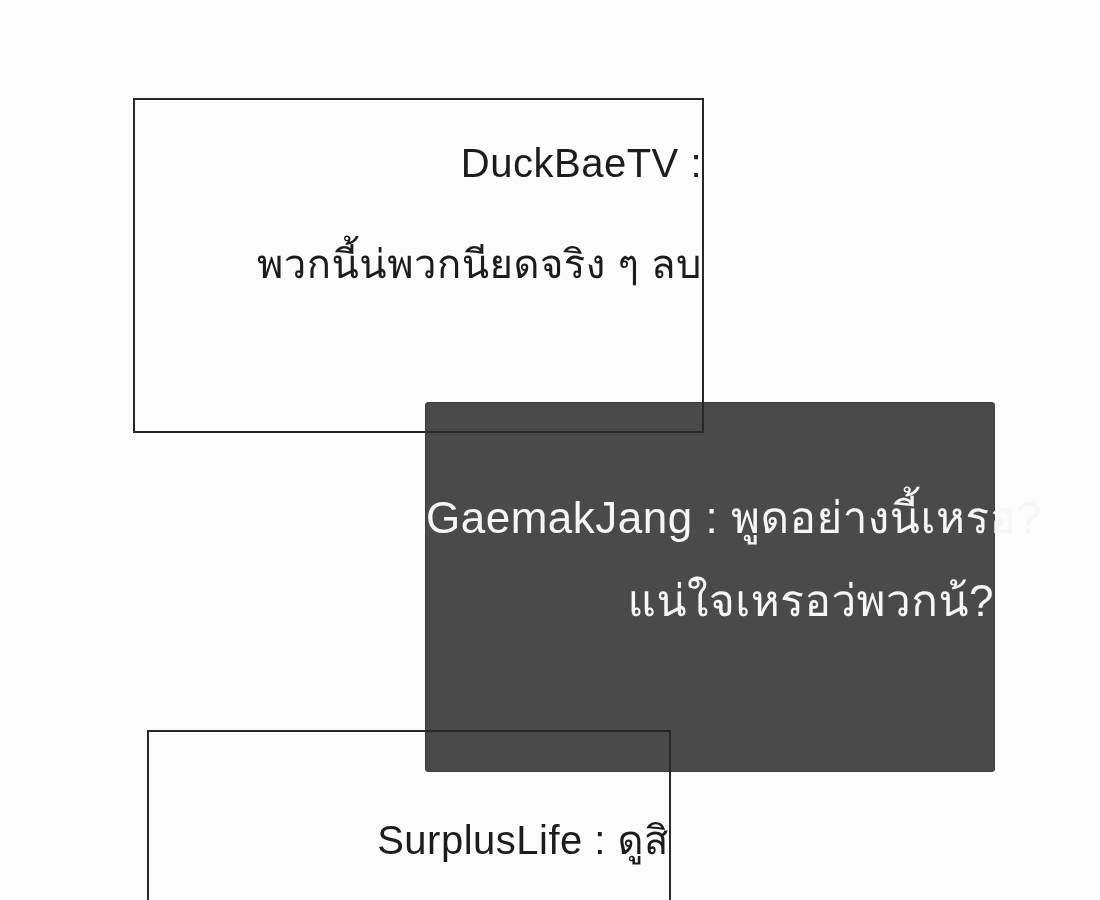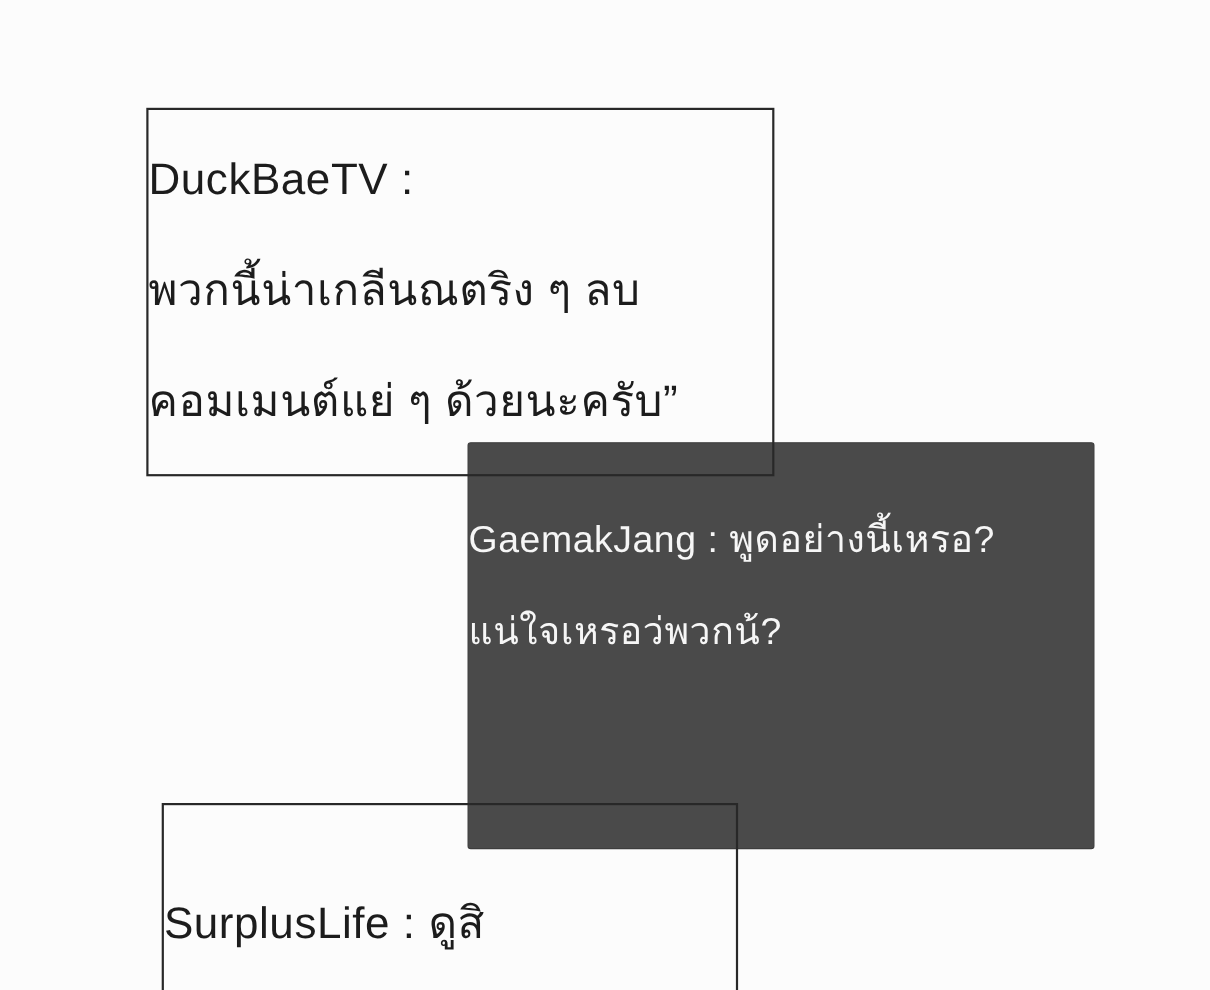--- a/index.html
+++ b/index.html
@@ -18,21 +18,21 @@
     position: relative;
     width: 1100px;
     height: 900px;
     background: var(--page-bg);
     overflow: hidden;
     font-family: "Liberation Sans", sans-serif;
   }
   .speech-box {
     position: absolute;
     box-sizing: border-box;
-    text-align: left;
+    text-align: right;
     white-space: nowrap;
   }
   .speech-box.light {
     border: 2.5px solid var(--box-border);
     background: transparent;
     color: var(--light-box-text);
     z-index: 2;
   }
   .speech-box.dark {
     background: var(--dark-box-bg);
@@ -56,22 +56,22 @@
   #box-duckbae .line {
     height: 101px;
     line-height: 101px;
   }
   
   #box-gaemak {
     left: 425px;
     top: 402px;
     width: 570px;
     height: 370px;
-    padding-top: 47px;
-    font-size: 34px;
+    padding-top: 73px;
+    font-size: 44px;
   }
   #box-gaemak .line {
     height: 83px;
     line-height: 83px;
   }
   
   #box-surplus {
     left: 147px;
     top: 730px;
     width: 524px;
@@ -89,21 +89,20 @@
 
 <div class="canvas">
 
   <div class="speech-box dark" id="box-gaemak">
     <div class="line">GaemakJang : พูดอย่างนี้เหรอ?</div>
     <div class="line">แน่ใจเหรอว่พวกน้?</div>
   </div>
 
   <div class="speech-box light" id="box-duckbae">
     <div class="line">DuckBaeTV :</div>
-    <div class="line">พวกนี้น่าเกลีนณตริง ๆ ลบ</div>
-    <div class="line">คอมเมนต์แย่ ๆ ด้วยนะครับ”</div>
+    <div class="line">พวกนี้น่พวกนียดจริง ๆ ลบ</div>
   </div>
 
   <div class="speech-box light" id="box-surplus">
     <div class="line">SurplusLife : ดูสิ</div>
   </div>
 
 </div>
 
 </body></html>

